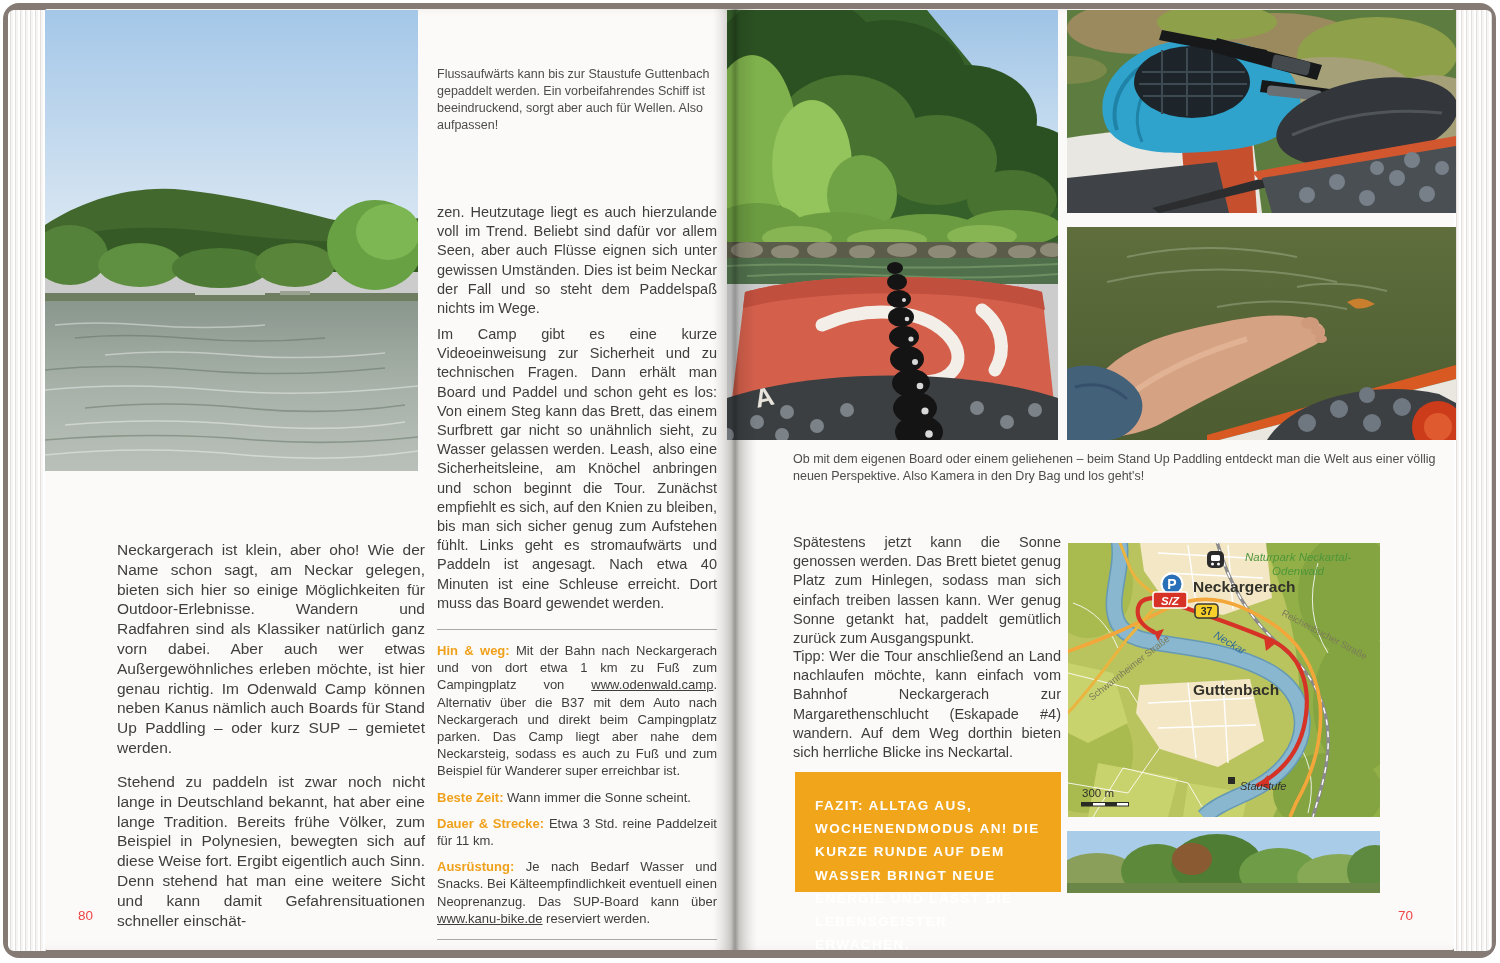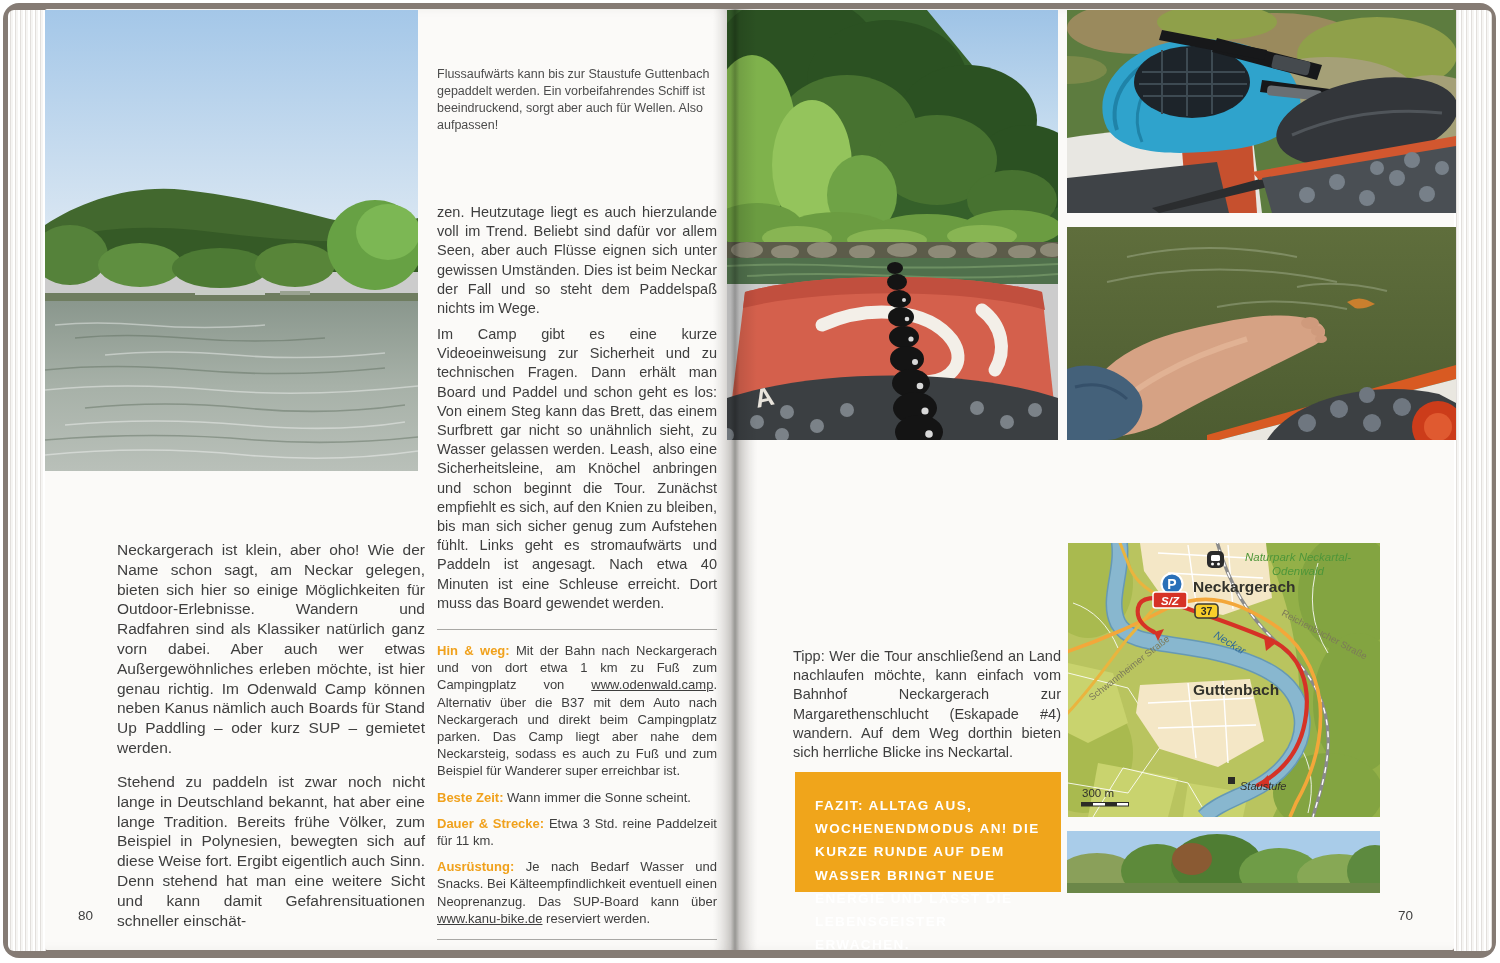--- a/index.html
+++ b/index.html
@@ -19,21 +19,21 @@
               box-shadow:inset 14px 0 18px -12px rgba(60,50,40,.35);}
   .gutter{position:absolute;left:713px;top:9px;width:44px;height:941px;pointer-events:none;
           background:linear-gradient(90deg,rgba(0,0,0,0) 0%,rgba(0,0,0,.10) 40%,rgba(0,0,0,.28) 50%,rgba(0,0,0,.10) 60%,rgba(0,0,0,0) 100%);}
   .abs{position:absolute;}
   .photo{position:absolute;overflow:hidden;background:#ccc;}
   .photo svg{display:block;width:100%;height:100%;}
 
   .bodytext{color:#3e3e3e;font-size:15.5px;line-height:19.8px;text-align:justify;}
   .midtext{color:#3e3e3e;font-size:14.5px;line-height:19.2px;text-align:justify;}
   .caption{color:#4c4c4c;font-size:12.5px;line-height:17px;}
-  .pagenum{color:#404040;font-size:13.5px;}
+  .pagenum{color:#ef4444;font-size:13.5px;}
 
   .infoblock{color:#3e3e3e;font-size:13px;line-height:17.2px;text-align:justify;}
   .infoblock .rule{border:none;border-top:1.5px solid #a9a8a5;margin:0 0 12px 0;}
   .infoblock .rule.bottom{margin:12px 0 0 0;}
   .info-entry{margin-bottom:9px;}
   .info-label{color:#f0a11c;font-weight:bold;}
   .info-link{color:#3e3e3e;text-decoration:underline;}
 
   .fazit-box{position:absolute;background:#f0a51b;color:#ffffff;
              font-weight:bold;font-size:13.5px;line-height:1.72;letter-spacing:1.4px;
@@ -298,21 +298,23 @@
           <circle cx="305" cy="196" r="9"></circle>
         <circle cx="335" cy="180" r="9"></circle>
           <circle cx="300" cy="168" r="8"></circle>
           <circle cx="360" cy="196" r="9"></circle>
       </g>
       <circle cx="371" cy="200" r="26" fill="#cc3c1a"></circle>
       <circle cx="371" cy="200" r="14" fill="#e05a30"></circle>
     </svg>
   </div>
 
-
+  <div class="abs caption" style="left:793px;top:451px;width:660px;">Ob mit dem eigenen Board oder einem geliehenen – beim Stand Up Paddling entdeckt man die Welt aus einer völlig neuen Perspektive. Also Kamera in den Dry Bag und los geht's!</div>
+
+  <div class="abs midtext" style="left:793px;top:533px;width:268px;">Spätestens jetzt kann die Sonne genossen werden. Das Brett bietet genug Platz zum Hinlegen, sodass man sich einfach treiben lassen kann. Wer genug Sonne getankt hat, paddelt gemütlich zurück zum Ausgangspunkt.</div>
   <div class="abs midtext" style="left:793px;top:647px;width:268px;">Tipp: Wer die Tour anschließend an Land nachlaufen möchte, kann einfach vom Bahnhof Neckargerach zur Margarethenschlucht (Eskapade #4) wandern. Auf dem Weg dorthin bieten sich herrliche Blicke ins Neckartal.</div>
 
   <div class="fazit-box" style="left:795px;top:772px;width:266px;height:120px;">Fazit: Alltag aus, Wochenendmodus an! Die kurze Runde auf dem Wasser bringt neue Energie und lässt die Lebensgeister erwachen.</div>
 
   <div class="mapwrap" style="left:1068px;top:543px;width:312px;height:274px;">
     <svg width="312" height="274" viewBox="0 0 312 274">
       <rect x="0" y="0" width="312" height="274" fill="#b9c45f"></rect>
       <path d="M195,0 L312,0 L312,274 L205,274 C238,210 246,110 195,0 Z" fill="#93b048"></path>
       <g fill="#83a441">
         <ellipse cx="280" cy="50" rx="50" ry="60"></ellipse>

